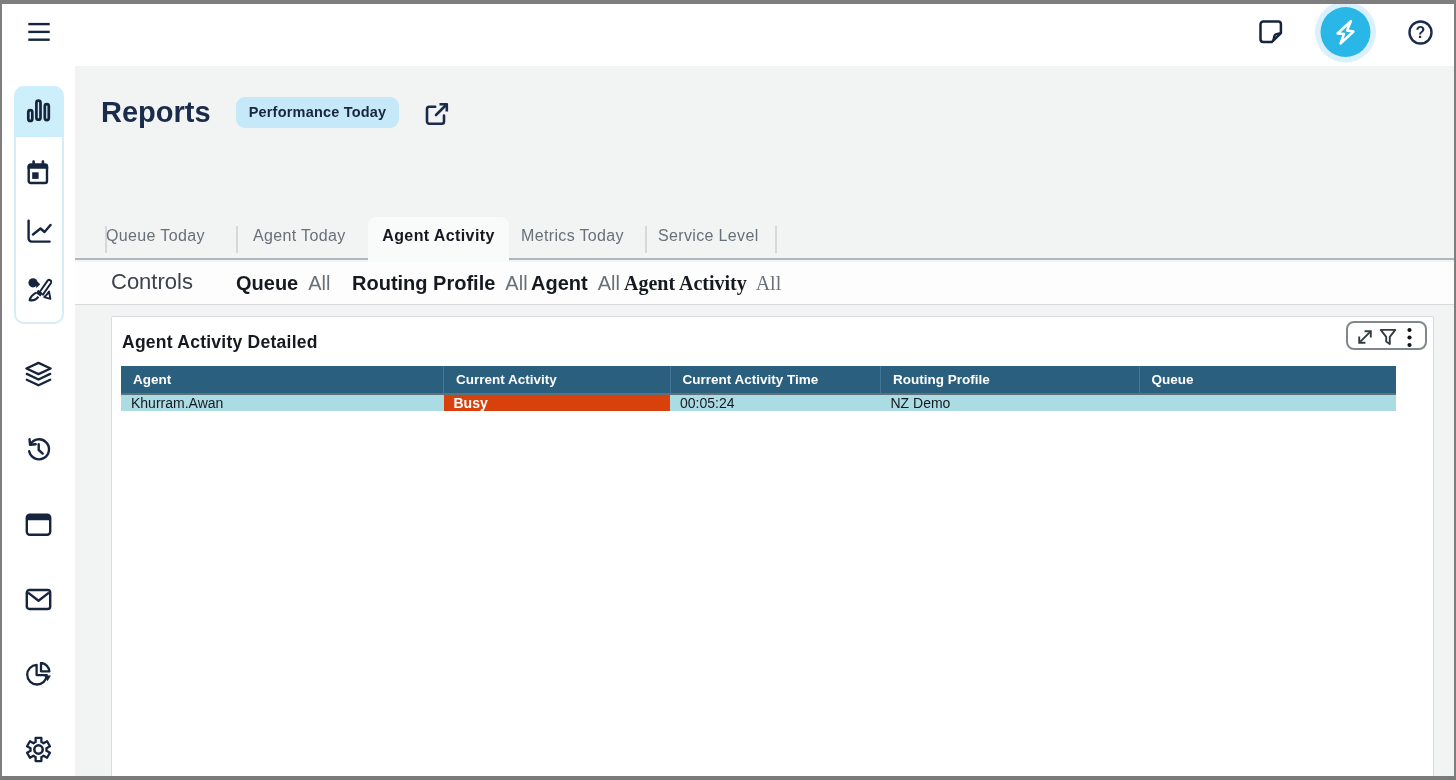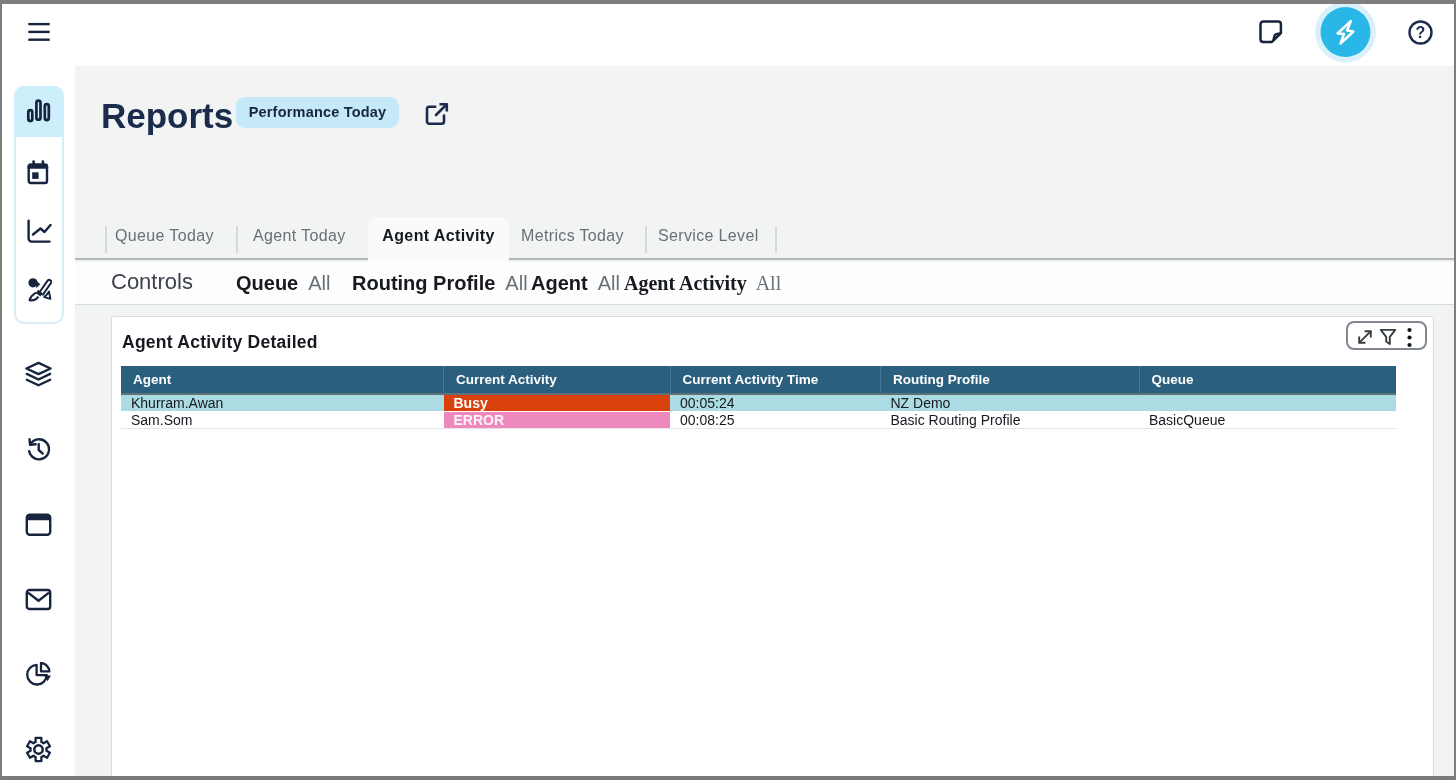--- a/index.html
+++ b/index.html
@@ -147,35 +147,35 @@
 </svg>
 </div>
 
 <div class="abs" style="left:25px;top:736px;">
 <svg width="27" height="27" viewBox="0 0 27 27">
 <path d="M10.62 1.95 L16.38 1.95 L16.37 6.03 L17.5 6.57 L18.53 7.28 L22.06 5.23 L24.94 10.22 L21.4 12.25 L21.5 13.5 L21.4 14.75 L24.94 16.78 L22.06 21.77 L18.53 19.72 L17.5 20.43 L16.37 20.97 L16.38 25.05 L10.62 25.05 L10.63 20.97 L9.5 20.43 L8.47 19.72 L4.94 21.77 L2.06 16.78 L5.6 14.75 L5.5 13.5 L5.6 12.25 L2.06 10.22 L4.94 5.23 L8.47 7.28 L9.5 6.57 L10.63 6.03 Z" fill="none" stroke="#16243e" stroke-width="2.3" stroke-linejoin="round"></path>
 <circle cx="13.5" cy="13.5" r="4.2" fill="none" stroke="#16243e" stroke-width="2.5"></circle>
 </svg>
 </div>
 
-<div class="abs" style="left:101px;top:96px;font-size:35px;font-weight:bold;color:#1a2b4c;">Reports</div>
+<div class="abs" style="left:101px;top:96px;font-size:29px;font-weight:bold;color:#1a2b4c;">Reports</div>
 <div class="abs" style="left:236px;top:97px;width:163px;height:31px;background:#c5e9f9;border-radius:9px;text-align:center;line-height:31px;font-size:14.5px;letter-spacing:0.2px;font-weight:bold;color:#17263c;">Performance Today</div>
 <div class="abs" style="left:424px;top:101px;">
 <svg width="26" height="26" viewBox="0 0 26 26">
 <path d="M20 14.5 v6 a2.2 2.2 0 0 1 -2.2 2.2 h-12.6 a2.2 2.2 0 0 1 -2.2 -2.2 v-12.6 a2.2 2.2 0 0 1 2.2 -2.2 h6" fill="none" stroke="#1b2b4d" stroke-width="2.6" stroke-linecap="round"></path>
 <path d="M15.5 3.2 h7.3 v7.3" fill="none" stroke="#1b2b4d" stroke-width="2.6" stroke-linejoin="round"></path>
 <path d="M22.5 3.5 l-10.5 10.5" fill="none" stroke="#1b2b4d" stroke-width="2.6" stroke-linecap="round"></path>
 </svg>
 </div>
 
 <div class="activetab">
     <span>Agent Activity</span>
   </div>
 <div class="tab-sep" style="left:105px;"></div>
-<div class="tab-label" style="left:115px;">Queue Today</div>
+<div class="tab-label" style="left:106px;">Queue Today</div>
 <div class="tab-sep" style="left:236px;"></div>
 <div class="tab-label" style="left:253px;">Agent Today</div>
 <div class="tab-label" style="left:521px;">Metrics Today</div>
 <div class="tab-sep" style="left:645px;"></div>
 <div class="tab-label" style="left:658px;">Service Level</div>
 <div class="tab-sep" style="left:775px;"></div>
 
 <div class="abs" style="left:75px;top:258px;width:293px;height:1.5px;background:#b2b7bb;"></div>
 <div class="abs" style="left:509px;top:258px;width:947px;height:1.5px;background:#b2b7bb;"></div>
 
@@ -224,23 +224,16 @@
         <th>Routing Profile</th>
         <th>Queue</th>
 </tr>
 <tr class="r1">
 <td>Khurram.Awan</td>
         <td class="busy">Busy</td>
         <td>00:05:24</td>
         <td>NZ Demo</td>
         <td></td>
 </tr>
-<tr class="r2">
-<td>Sam.Som</td>
-        <td class="error">ERROR</td>
-        <td>00:08:25</td>
-        <td>Basic Routing Profile</td>
-        <td>BasicQueue</td>
-</tr>
 </tbody>
   </table>
 
 <div class="frame"></div>
 
 </body></html>

